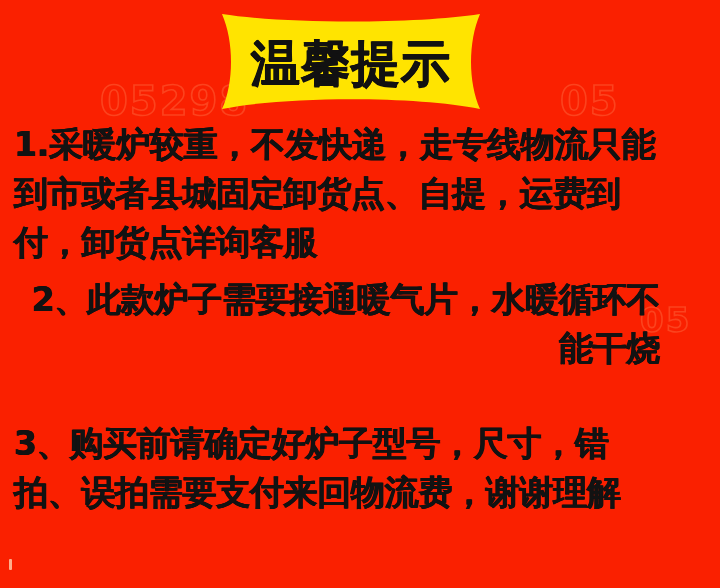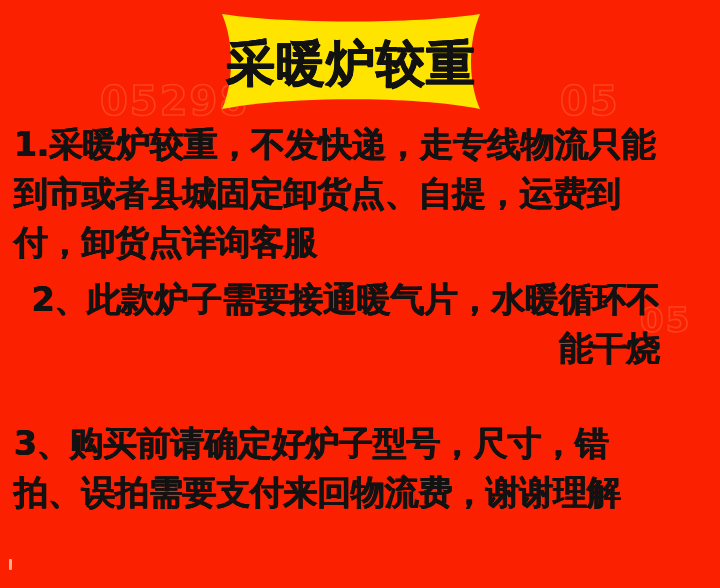--- a/index.html
+++ b/index.html
@@ -147,21 +147,21 @@
 
   <div id="banner-wrap">
     <svg viewBox="0 0 270 108" xmlns="http://www.w3.org/2000/svg">
       <path d="M 6,6
                C 70,16 200,16 264,6
                C 252,34 252,74 264,101
                C 200,88 70,88 6,101
                C 18,74 18,34 6,6 Z" fill="#ffe400"></path>
     </svg>
     <div id="banner-title">
-      <span>采暖炉较重</span>
+      <span>温馨提示</span>
     </div>
   </div>
 
   <div id="notes">
 
     <div class="note" id="note-1">
       <span class="num">1.</span><span class="body">采暖炉较重，不发快递，走专线物流只能到市或者县城固定卸货点、自提，运费到付，卸货点详询客服</span>
     </div>
 
     <div class="note" id="note-2">

